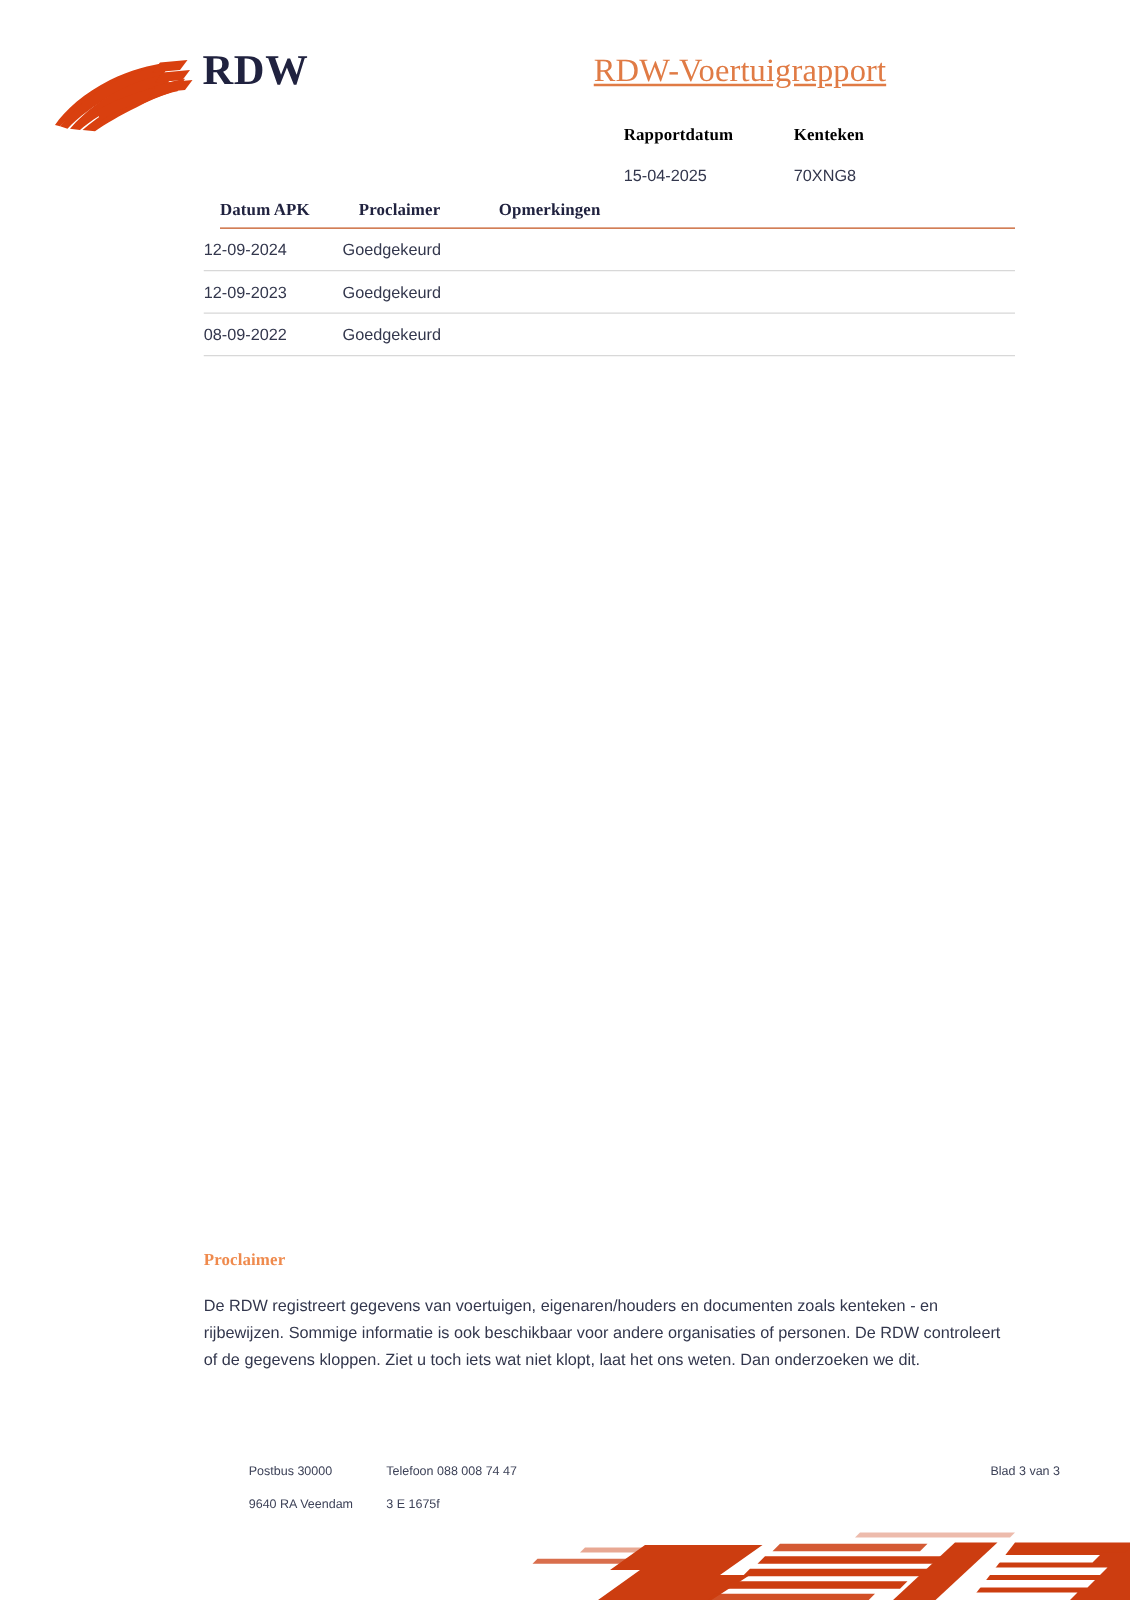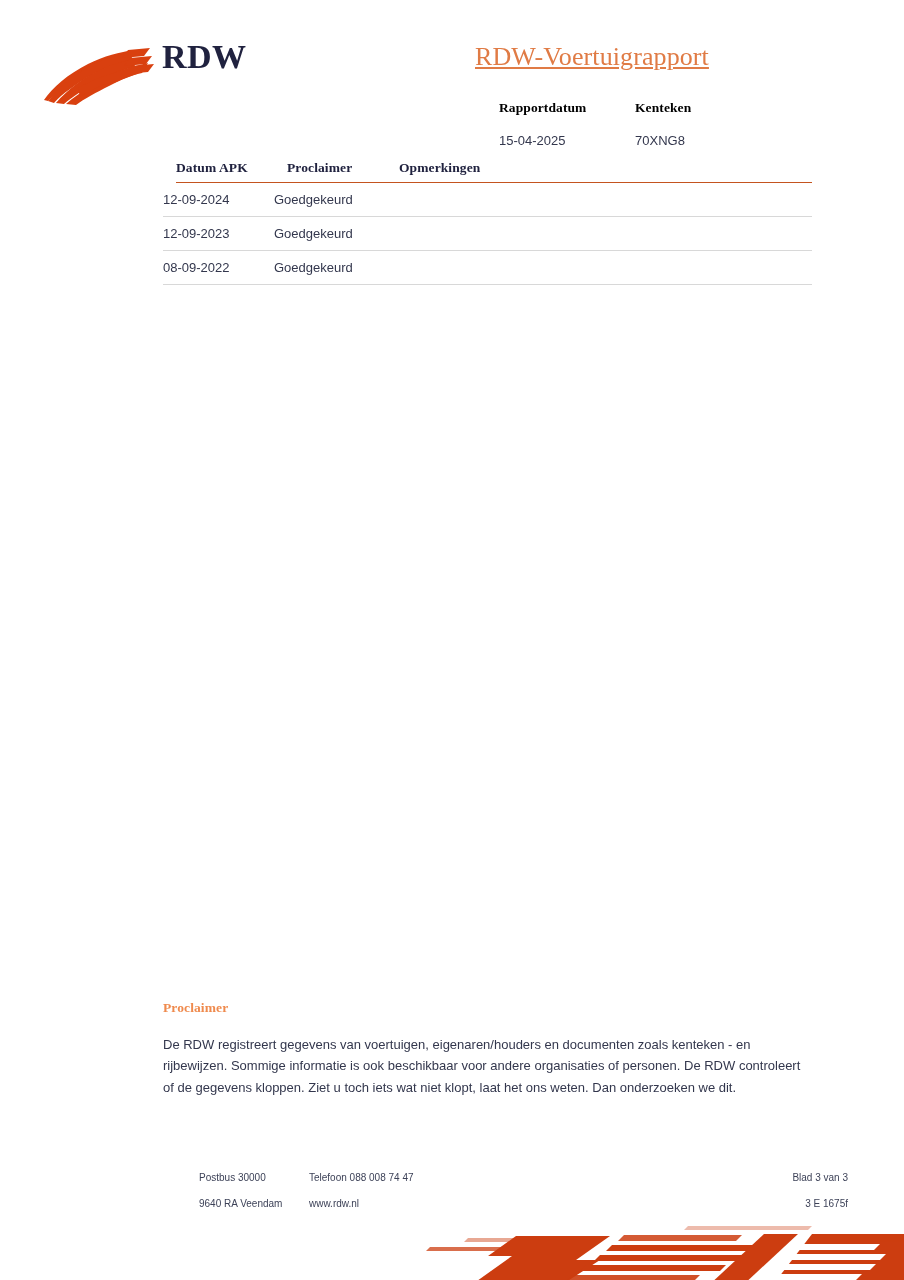--- a/index.html
+++ b/index.html
@@ -251,21 +251,20 @@
   </div>
 
   <div class="footer">
     <div class="footer-row">
       <div class="f-addr">Postbus 30000</div>
       <div class="f-contact">Telefoon 088 008 74 47</div>
       <div class="f-right">Blad 3 van 3</div>
     </div>
     <div class="footer-row">
       <div class="f-addr">9640 RA Veendam</div>
-      <div class="f-contact">www.rdw.nl</div>
       <div class="f-right">3 E 1675f</div>
     </div>
   </div>
 
   <div class="bottom-banner">
     <svg viewBox="0 0 904 60" width="904" height="60" preserveAspectRatio="none" aria-hidden="true">
       <g fill="#cc3d10">
 
         <path d="M430 27 L508 27 L504 31 L426 31 Z" opacity="0.75"></path>
         <path d="M468 18 L540 18 L536 22 L464 22 Z" opacity="0.45"></path>

